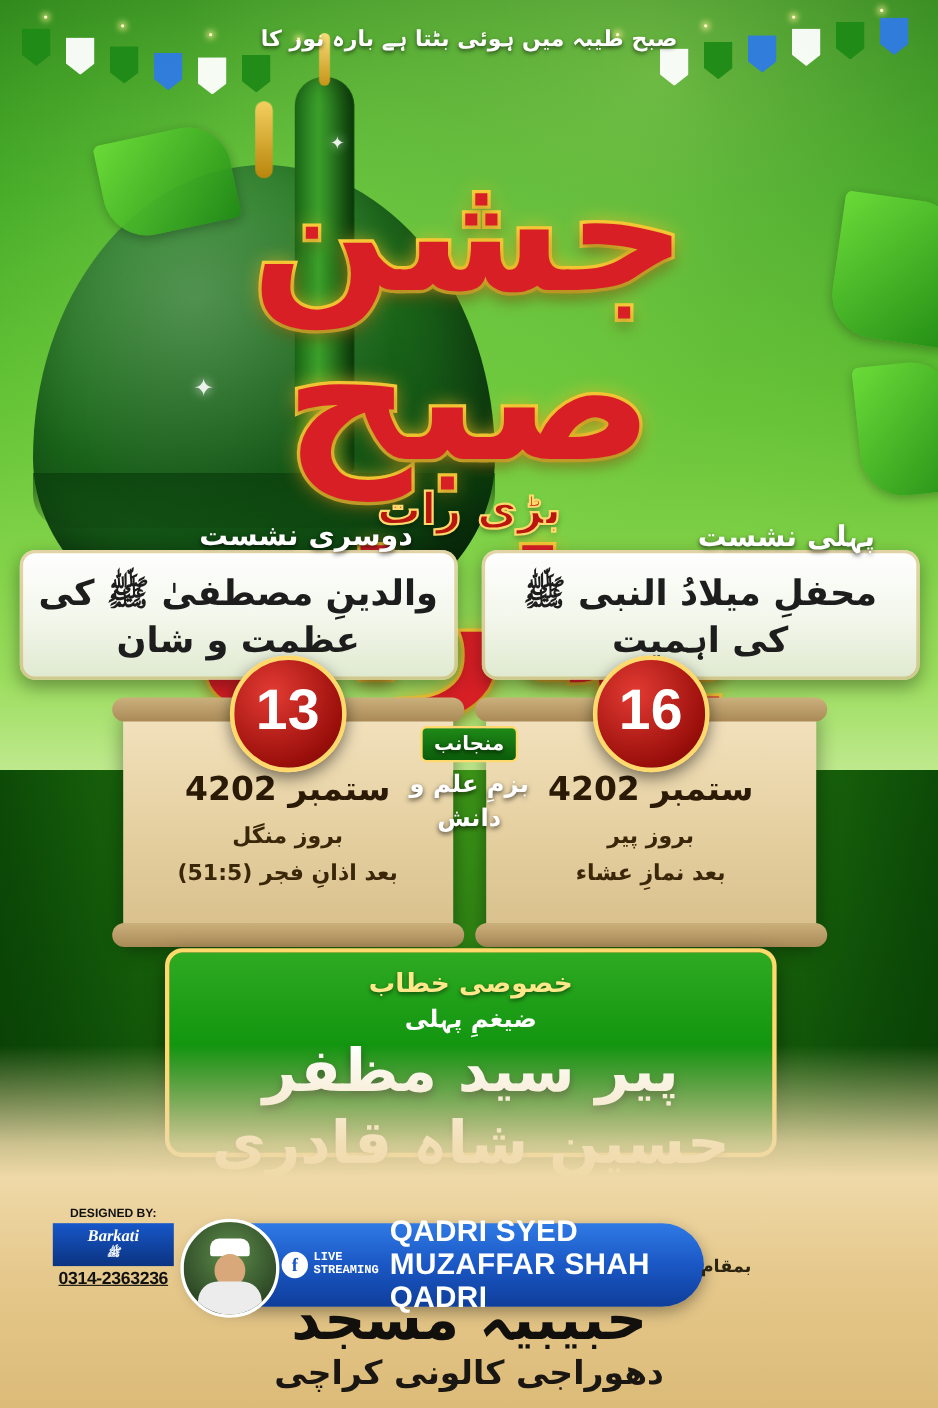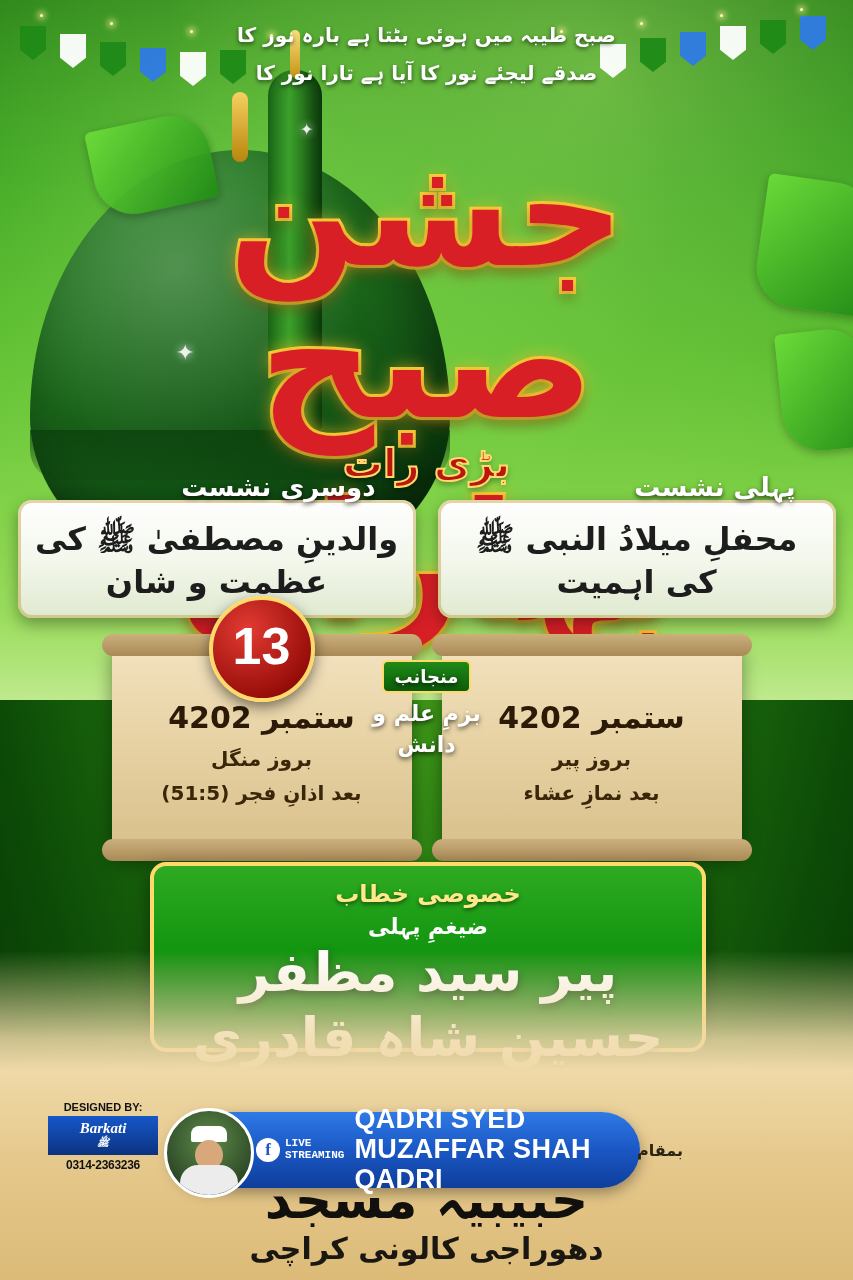--- a/index.html
+++ b/index.html
@@ -315,21 +315,21 @@
   .designer .logo {
     background: linear-gradient(180deg, #1757c9, #0b3380);
     color: #fff;
     border-radius: 0;
     padding: 4px 2px;
     margin: 3px 0;
     font-size: 15px;
     font-family: "Liberation Serif", serif;
     font-style: italic;
   }
-  .designer .phone { font-size: 12px; letter-spacing: -0.3px; }
+  .designer .phone { font-size: 16px; letter-spacing: -0.3px; text-decoration: underline; }
 
   .live-bar {
     position: absolute;
     left: 170px; bottom: 92px;
     width: 470px; height: 76px;
     border-radius: 38px;
     background: linear-gradient(180deg, #2f7ae5 0%, #1a57c4 50%, #0f3e9b 100%);
     box-shadow: 0 5px 14px rgba(0,0,0,0.35);
     display: flex;
     align-items: center;
@@ -469,21 +469,20 @@
 
   <div class="green-flag" style="left:92px;  top:120px; width:120px; height:90px; transform:rotate(-12deg);"></div>
   <div class="green-flag" style="left:760px; top:180px; width:110px; height:130px; transform:rotate(8deg);"></div>
   <div class="green-flag" style="left:780px; top:330px; width:90px;  height:120px; transform:rotate(-6deg);"></div>
 
   <div class="sparkle" style="left:176px; top:340px;">✦</div>
   <div class="sparkle" style="left:300px; top:120px; font-size:16px;">✦</div>
 
   <div class="top-couplet urdu">
     <div>صبح طیبہ میں ہوئی بٹتا ہے بارہ نور کا</div>
-    <div>صدقے لیجئے نور کا آیا ہے تارا نور کا</div>
   </div>
 
   <div class="main-title urdu">
     <span>جشن</span>
     <span class="line2">صبح بہاراں</span>
   </div>
 
   <div class="subtitle-bari urdu">بڑی رات</div>
 
   <div class="sessions">
@@ -492,20 +491,21 @@
       <div class="session-title urdu">محفلِ میلادُ النبی ﷺ کی اہمیت</div>
     </div>
     <div class="session">
       <div class="session-tag urdu">دوسری نشست</div>
       <div class="session-title urdu">والدینِ مصطفیٰ ﷺ کی عظمت و شان</div>
     </div>
   </div>
 
   <div class="dates">
     <div class="scroll">
+      <div class="badge">16</div>
       <div class="month urdu">ستمبر 2024</div>
       <div class="sub urdu">بروز پیر</div>
       <div class="sub urdu">بعد نمازِ عشاء</div>
     </div>
     <div class="scroll">
       <div class="badge">13</div>
       <div class="month urdu">ستمبر 2024</div>
       <div class="sub urdu">بروز منگل</div>
       <div class="sub urdu">بعد اذانِ فجر (5:15)</div>
     </div>

